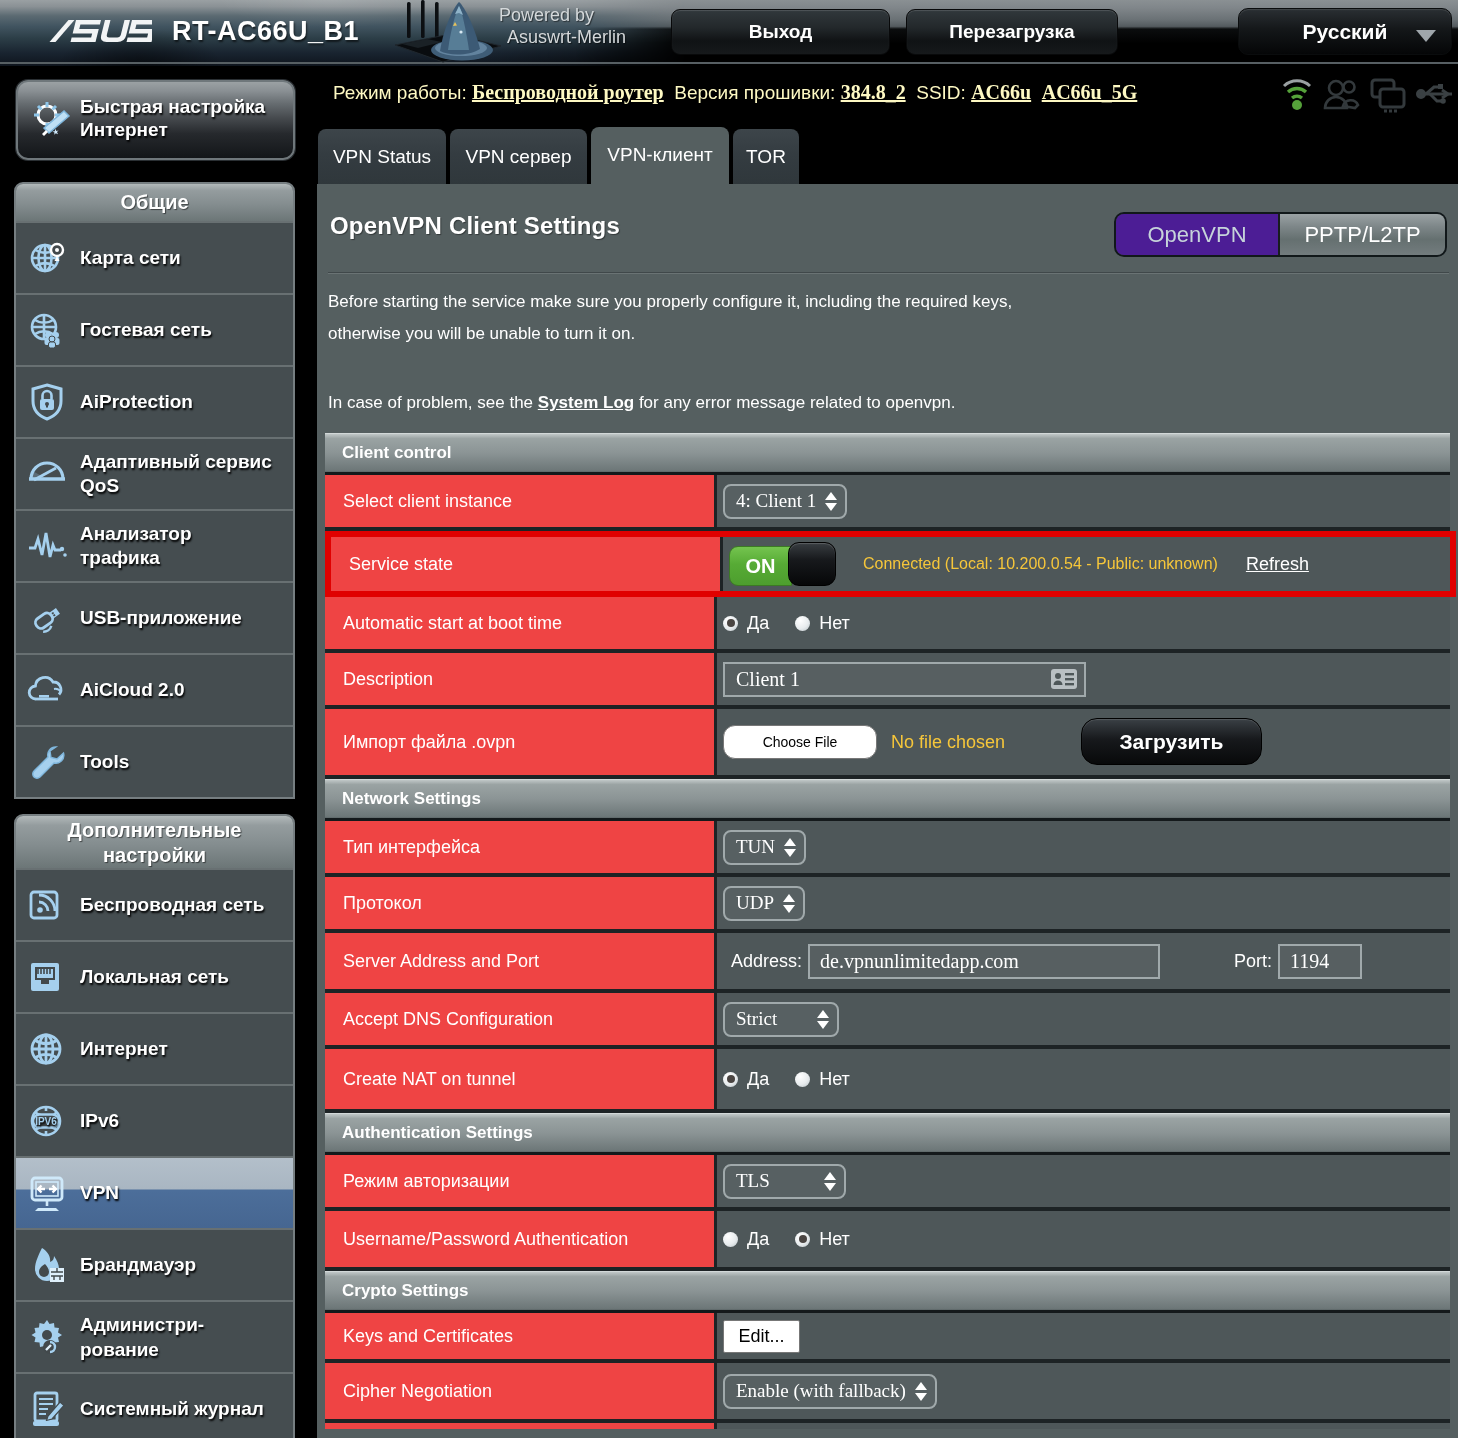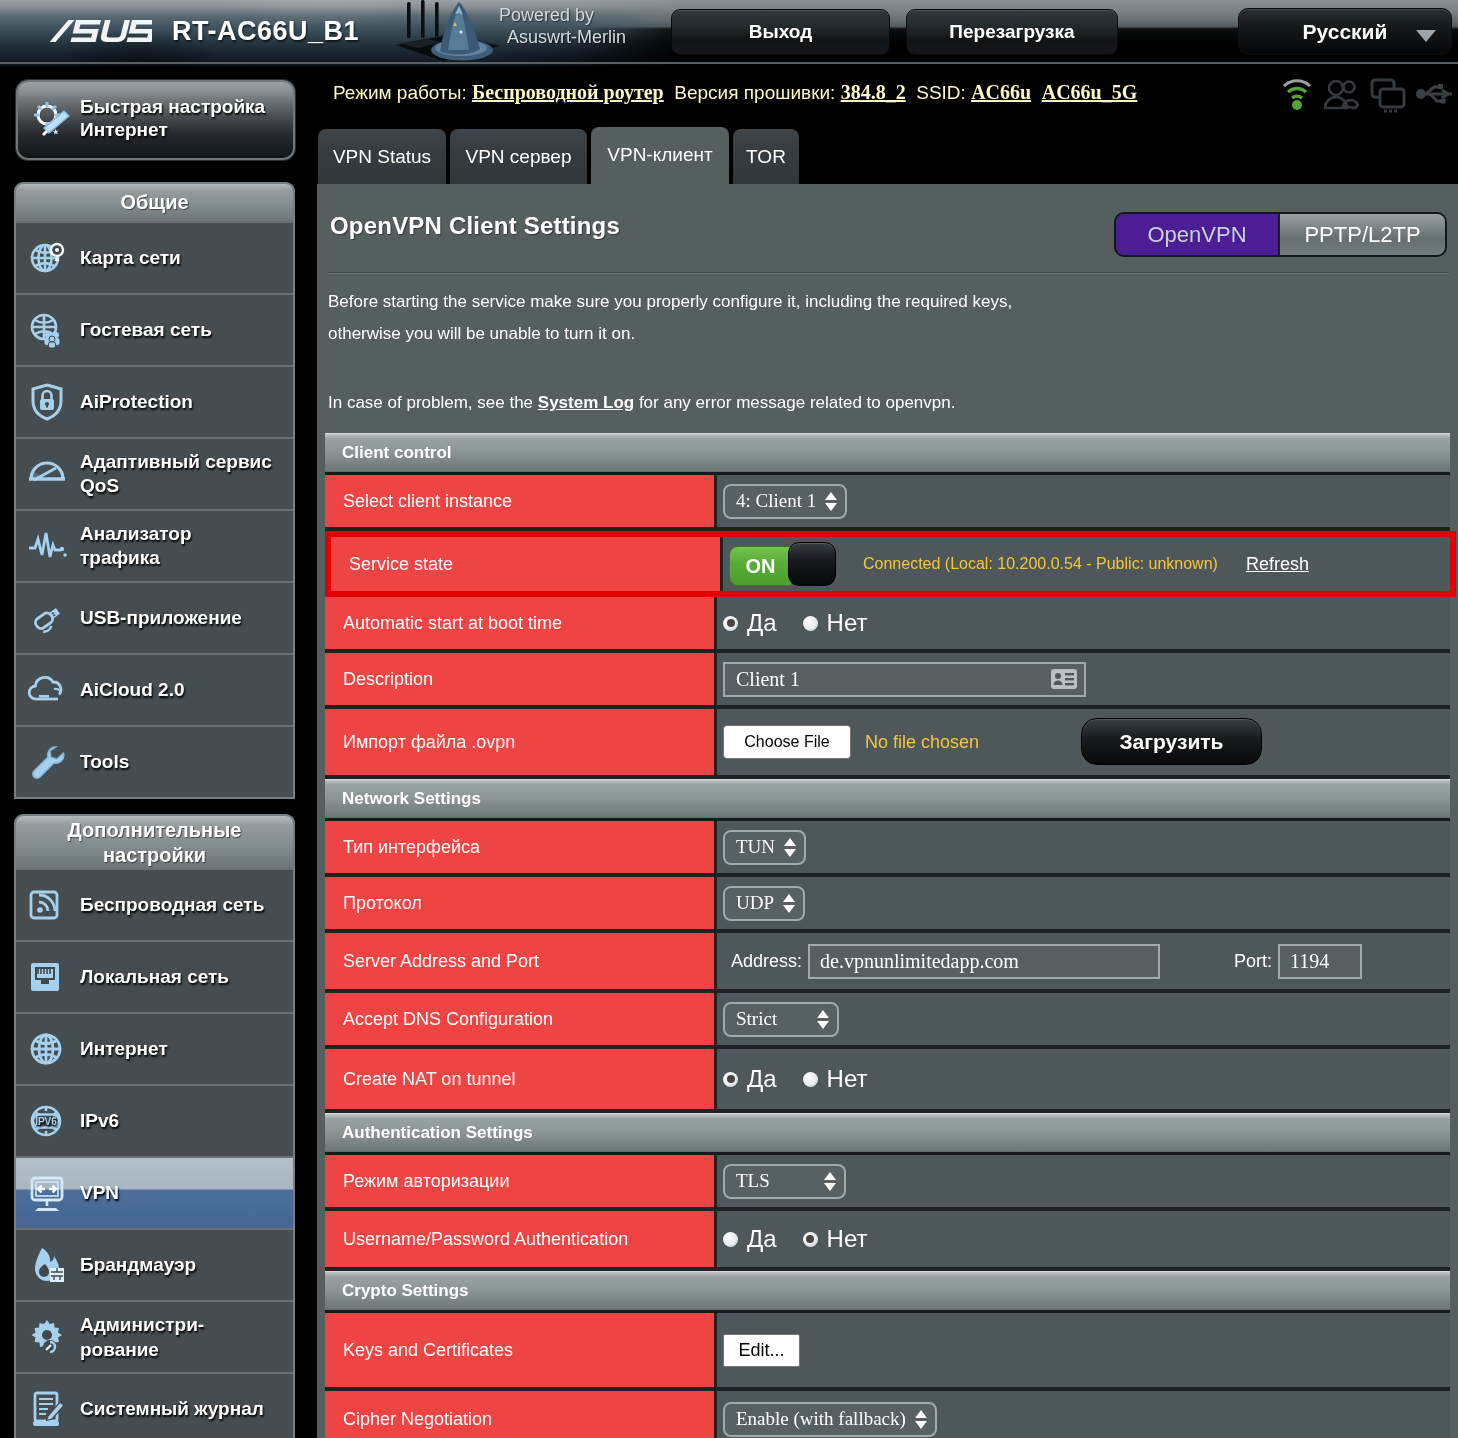--- a/index.html
+++ b/index.html
@@ -70,27 +70,27 @@
 .r52{height:56px}
 
 .sel{display:inline-flex;align-items:center;height:35px;border:2px solid #a0a9ab;border-radius:8px;background:rgba(255,255,255,.055);
  color:#fff;font-family:"Liberation Serif",serif;font-size:19px;padding:0 8px 0 11px}
 .arrows{display:inline-flex;flex-direction:column;margin-left:9px;line-height:0}
 .arrows i{width:0;height:0;border-left:6px solid transparent;border-right:6px solid transparent;display:block}
 .arrows .up{border-bottom:8px solid #fff;margin-bottom:3px}
 .arrows .dn{border-top:8px solid #fff}
 .radio{display:inline-block;width:15px;height:15px;border-radius:50%;background:radial-gradient(circle at 35% 30%,#ffffff 0%,#e8ecee 55%,#b9c2c6 100%);position:relative;vertical-align:-2px}
 .radio.on:after{content:"";position:absolute;left:3.5px;top:3.5px;width:8px;height:8px;border-radius:50%;background:#4a4542}
-.rlbl{font-size:24px;margin:0 26px 0 9px}
+.rlbl{font-size:18px;margin:0 26px 0 9px}
 .redwrap{border:6px solid #e00000;margin-right:-6px}
 #toggle{display:inline-flex;align-items:flex-end;height:44px}
 #tgreen{width:63px;height:40px;background:linear-gradient(180deg,#74c44f 0%,#57ab35 45%,#4d9e2e 100%);border:1px solid #3c7a24;border-radius:9px 0 0 9px;color:#fff;font-weight:bold;font-size:20px;display:inline-flex;align-items:center;justify-content:center}
 #tknob{width:48px;height:44px;margin-left:-4px;background:linear-gradient(180deg,#383d41 0%,#17191c 40%,#060708 100%);border:1px solid #000;border-radius:11px;box-shadow:inset 0 1px 1px rgba(255,255,255,.18)}
 #descinput{display:inline-flex;align-items:center;justify-content:space-between;width:363px;height:35px;border:2px solid #a0a9ab;background:rgba(255,255,255,.05);color:#fff;font-family:"Liberation Serif",serif;font-size:20px;padding:0 6px 0 11px}
-#choosefile{display:inline-flex;align-items:center;justify-content:center;width:128px;height:34px;background:#fff;border:1px solid #777;border-radius:4px;color:#000;font-size:16px}
+#choosefile{display:inline-flex;align-items:center;justify-content:center;width:154px;height:34px;background:#fff;border:1px solid #777;border-radius:12px;color:#000;font-size:14px}
 #upload{position:absolute;left:364px;top:9px;display:inline-flex;align-items:center;justify-content:center;width:181px;height:47px;background:linear-gradient(180deg,#3a4045 0%,#17191c 45%,#08090a 100%);border:1px solid #000;border-radius:16px;color:#fff;font-weight:bold;font-size:21px;box-shadow:inset 0 1px 1px rgba(255,255,255,.15)}
 .tinput{display:inline-flex;align-items:center;height:35px;border:2px solid #a0a9ab;background:rgba(255,255,255,.05);color:#fff;font-family:"Liberation Serif",serif;font-size:20px;padding:0 10px}
 #editbtn{display:inline-flex;align-items:center;justify-content:center;width:77px;height:33px;background:#fff;border:1px solid #777;border-radius:2px;color:#000;font-size:18px}
 </style>
 </head>
 <body>
 <div id="page">
   <div id="banner">
     <div id="banright"></div>
     <div id="banleft"></div>
@@ -283,21 +283,21 @@
       <div class="row" style="height:60px">
           <div class="lbl">Username/Password Authentication</div>
           <div class="val">
             <span class="radio"></span>
             <span class="rlbl">Да</span>
             <span class="radio on"></span>
             <span class="rlbl">Нет</span>
           </div>
         </div>
       <div class="thead">Crypto Settings</div>
-      <div class="row" style="height:78px">
+      <div class="row" style="height:50px">
           <div class="lbl">Keys and Certificates</div>
           <div class="val">
             <span id="editbtn">Edit...</span>
           </div>
         </div>
       <div class="row" style="height:60px">
           <div class="lbl">Cipher Negotiation</div>
           <div class="val">
             <span class="sel">Enable (with fallback)<span class="arrows">
                 <i class="up"></i>

